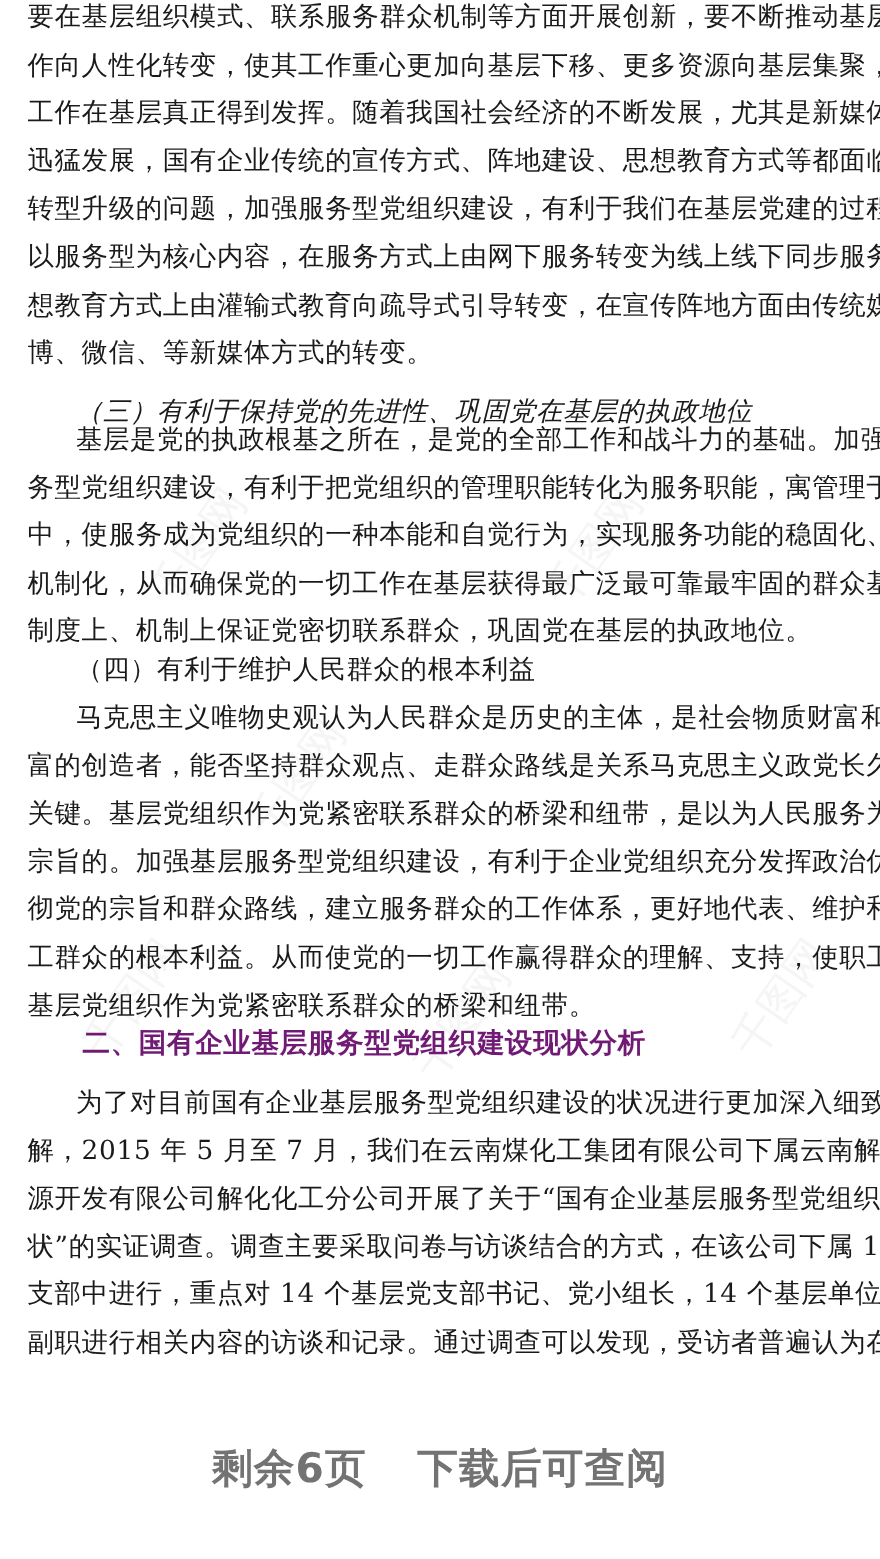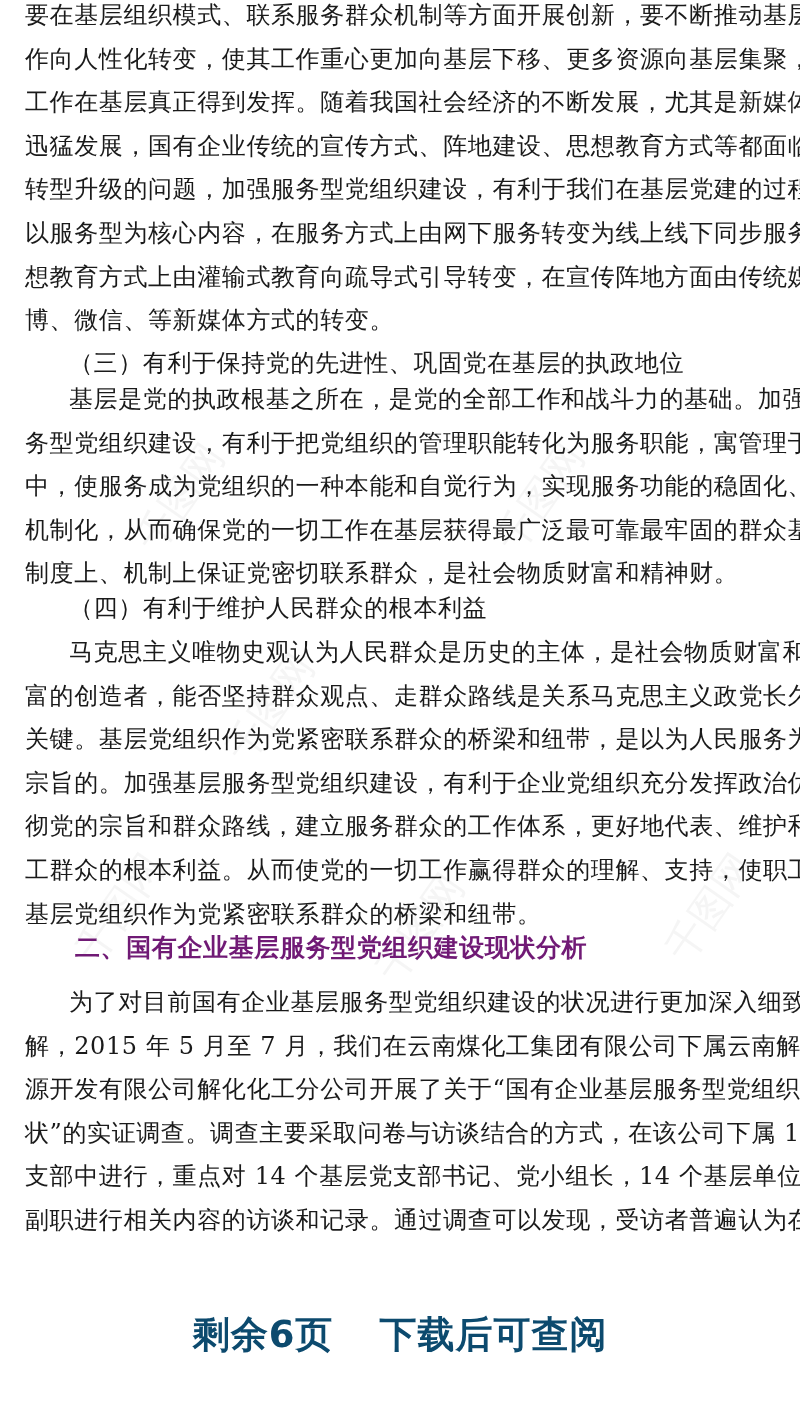--- a/index.html
+++ b/index.html
@@ -76,21 +76,21 @@
     .footer-banner {
       position: absolute;
       left: 0;
       top: 1310px;
       width: 800px;
       text-align: center;
       font-family: "DejaVu Sans", "Liberation Sans", sans-serif;
       font-weight: bold;
       font-size: 37px;
       line-height: 50px;
-      color: #0c4a6e;
+      color: #737373;
       letter-spacing: 1px;
     }
     .footer-banner span + span {
       margin-left: 46px;
     }
   </style>
 </head>
 <body>
 
 <div class="page">
@@ -106,27 +106,27 @@
     <div class="line" style="top:0px;">要在基层组织模式、联系服务群众机制等方面开展创新，要不断推动基层党建工</div>
     <div class="line" style="top:44px;">作向人性化转变，使其工作重心更加向基层下移、更多资源向基层集聚，使先进</div>
     <div class="line" style="top:87px;">工作在基层真正得到发挥。随着我国社会经济的不断发展，尤其是新媒体技术的</div>
     <div class="line" style="top:131px;">迅猛发展，国有企业传统的宣传方式、阵地建设、思想教育方式等都面临着亟待</div>
     <div class="line" style="top:174px;">转型升级的问题，加强服务型党组织建设，有利于我们在基层党建的过程中注重</div>
     <div class="line" style="top:218px;">以服务型为核心内容，在服务方式上由网下服务转变为线上线下同步服务，在思</div>
     <div class="line" style="top:262px;">想教育方式上由灌输式教育向疏导式引导转变，在宣传阵地方面由传统媒体向微</div>
     <div class="line last" style="top:305px;">博、微信、等新媒体方式的转变。</div>
   </div>
 
-  <div class="subhead" style="top:348px;">（三）有利于保持党的先进性、巩固党在基层的执政地位</div>
+  <div class="subhead" style="top:359px;font-style:italic;">（三）有利于保持党的先进性、巩固党在基层的执政地位</div>
   <div>
     <div class="line indent" style="top:384px;">基层是党的执政根基之所在，是党的全部工作和战斗力的基础。加强基层服</div>
     <div class="line" style="top:428px;">务型党组织建设，有利于把党组织的管理职能转化为服务职能，寓管理于服务之</div>
     <div class="line" style="top:471px;">中，使服务成为党组织的一种本能和自觉行为，实现服务功能的稳固化、长效化、</div>
     <div class="line" style="top:515px;">机制化，从而确保党的一切工作在基层获得最广泛最可靠最牢固的群众基础，从</div>
-    <div class="line last" style="top:558px;">制度上、机制上保证党密切联系群众，是社会物质财富和精神财。</div>
+    <div class="line last" style="top:558px;">制度上、机制上保证党密切联系群众，巩固党在基层的执政地位。</div>
   </div>
 
   <div class="subhead" style="top:593px;text-align:center;">（四）有利于维护人民群众的根本利益</div>
   <div>
     <div class="line indent" style="top:637px;">马克思主义唯物史观认为人民群众是历史的主体，是社会物质财富和精神财</div>
     <div class="line" style="top:681px;">富的创造者，能否坚持群众观点、走群众路线是关系马克思主义政党长久执政的</div>
     <div class="line" style="top:724px;">关键。基层党组织作为党紧密联系群众的桥梁和纽带，是以为人民服务为其根本</div>
     <div class="line" style="top:768px;">宗旨的。加强基层服务型党组织建设，有利于企业党组织充分发挥政治优势，贯</div>
     <div class="line" style="top:811px;">彻党的宗旨和群众路线，建立服务群众的工作体系，更好地代表、维护和发展职</div>
     <div class="line" style="top:855px;">工群众的根本利益。从而使党的一切工作赢得群众的理解、支持，使职工群众的</div>

